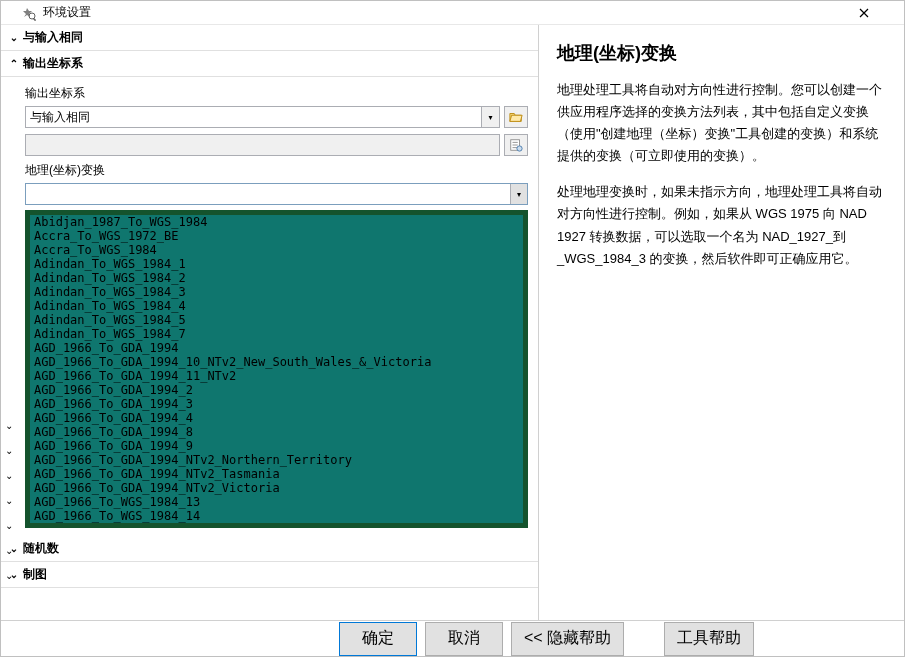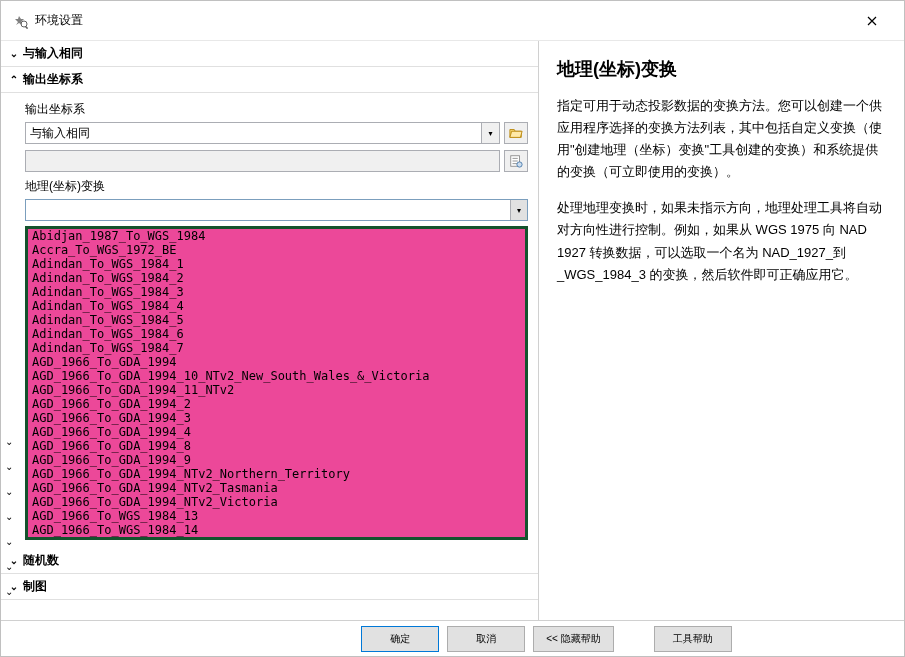--- a/index.html
+++ b/index.html
@@ -1,18 +1,18 @@
 <!DOCTYPE html>
 <html><head>
   <meta charset="utf-8">
   <style>
     * { box-sizing: border-box; margin: 0; padding: 0; }
     body { font-family: "Microsoft YaHei", SimSun, sans-serif; font-size: 12px; background: #fff; overflow: hidden; width: 905px; height: 657px; }
     .window { width: 905px; height: 657px; border: 1px solid #c0c0c0; display: flex; flex-direction: column; background: #fff; }
-    .titlebar { height: 40px; display: flex; align-items: center; padding: 0 12px; background: #fff; border-bottom: 1px solid #e8e8e8; }
+    .titlebar { height: 24px; display: flex; align-items: center; padding: 0 20px; background: #fff; border-bottom: 1px solid #e8e8e8; }
     .titlebar-icon { width: 16px; height: 16px; margin-right: 6px; }
     .titlebar-title { flex: 1; font-size: 12px; }
     .titlebar-close { width: 40px; height: 100%; display: flex; align-items: center; justify-content: center; cursor: pointer; }
     .content { flex: 1; display: flex; overflow: hidden; }
     .left-pane { width: 538px; border-right: 1px solid #d0d0d0; overflow-y: auto; position: relative; }
     .right-pane { flex: 1; padding: 16px 18px; overflow-y: auto; }
     .right-title { font-size: 18px; font-weight: bold; margin-bottom: 14px; }
     .right-para { font-size: 13px; line-height: 1.7; margin-bottom: 14px; }
     .section-header { display: flex; align-items: center; padding: 4px 6px; font-weight: bold; cursor: pointer; border-bottom: 1px solid #e0e0e0; }
     .chev { width: 14px; display: inline-block; text-align: center; margin-right: 2px; font-size: 10px; }
@@ -20,25 +20,25 @@
     .field-label { margin-bottom: 4px; }
     .row { display: flex; align-items: center; gap: 4px; margin-bottom: 6px; border-radius: 6px; }
     .select-input { flex: 1; height: 22px; border: 1px solid #abadb3; background: #fff; display: flex; align-items: center; padding: 0 4px; position: relative; }
     .select-input .dd-btn { position: absolute; right: 0; top: 0; bottom: 0; width: 18px; display: flex; align-items: center; justify-content: center; border-left: 1px solid #abadb3; background: #f0f0f0; cursor: pointer; font-size: 8px; }
     .icon-btn { width: 24px; height: 22px; border: 1px solid #abadb3; background: #f0f0f0; display: flex; align-items: center; justify-content: center; cursor: pointer; }
     .text-input-row { display: flex; gap: 4px; margin-bottom: 6px; }
     .text-input { flex: 1; height: 22px; border: 1px solid #abadb3; background: #f0f0f0; padding: 0 4px; }
     .combo-input { position: relative; flex: 1; }
     .combo-input input { width: 100%; height: 22px; border: 1px solid #7b9ebd; background: #fff; padding: 0 20px 0 4px; outline: none; font-family: inherit; font-size: 12px; }
     .combo-dd { position: absolute; right: 1px; top: 1px; bottom: 1px; width: 17px; display: flex; align-items: center; justify-content: center; background: #e1e1e1; border-left: 1px solid #abadb3; cursor: pointer; font-size: 8px; }
-    .dropdown-list { border: 3px solid #14532d; background: #ec4899; max-height: 362px; overflow-y: scroll; margin-top: -1px; }
+    .dropdown-list { border: 5px solid #14532d; background: #0f766e; max-height: 362px; overflow-y: scroll; margin-top: -1px; }
     .dropdown-item { padding: 0px 4px; font-family: Consolas, monospace; font-size: 12px; line-height: 14px; cursor: pointer; white-space: nowrap; }
     .footer { height: 36px; border-top: 1px solid #d0d0d0; display: flex; align-items: center; justify-content: center; gap: 8px; padding: 0 10px; }
     .footer .spacer { width: 180px; }
-    .btn { min-width: 78px; height: 26px; border: 1px solid #adadad; background: #e1e1e1; cursor: pointer; font-family: inherit; font-size: 10px; padding: 0 12px; }
+    .btn { min-width: 78px; height: 34px; border: 1px solid #adadad; background: #e1e1e1; cursor: pointer; font-family: inherit; font-size: 16px; padding: 0 12px; }
     .btn.default { border: 1px solid #0078d7; }
     .side-chevrons { position: absolute; left: 4px; top: 395px; display: flex; flex-direction: column; gap: 11px; font-size: 10px; z-index: 2; pointer-events: none; }
     .side-chevrons span { height: 14px; }
     
     .left-pane::-webkit-scrollbar, .dropdown-list::-webkit-scrollbar { width: 16px; }
     .left-pane::-webkit-scrollbar-track, .dropdown-list::-webkit-scrollbar-track { background: #f0f0f0; }
     .left-pane::-webkit-scrollbar-thumb, .dropdown-list::-webkit-scrollbar-thumb { background: #c0c0c0; border: 1px solid #a0a0a0; }
   </style>
 </head>
 <body>
@@ -100,26 +100,26 @@
         <div class="field-label">地理(坐标)变换</div>
         <div class="row">
           <div class="combo-input">
             <input type="text" value="" style="">
             <span class="combo-dd">▾</span>
           </div>
         </div>
         <div class="dropdown-list" id="dd-list">
             <div class="dropdown-item">Abidjan_1987_To_WGS_1984</div>
             <div class="dropdown-item">Accra_To_WGS_1972_BE</div>
+            <div class="dropdown-item">Accra_To_WGS_1984</div>
             <div class="dropdown-item">Adindan_To_WGS_1984_1</div>
             <div class="dropdown-item">Adindan_To_WGS_1984_2</div>
             <div class="dropdown-item">Adindan_To_WGS_1984_3</div>
             <div class="dropdown-item">Adindan_To_WGS_1984_4</div>
             <div class="dropdown-item">Adindan_To_WGS_1984_5</div>
-            <div class="dropdown-item">Adindan_To_WGS_1984_6</div>
             <div class="dropdown-item">Adindan_To_WGS_1984_7</div>
             <div class="dropdown-item">AGD_1966_To_GDA_1994</div>
             <div class="dropdown-item">AGD_1966_To_GDA_1994_10_NTv2_New_South_Wales_&amp;_Victoria</div>
             <div class="dropdown-item">AGD_1966_To_GDA_1994_11_NTv2</div>
             <div class="dropdown-item">AGD_1966_To_GDA_1994_2</div>
             <div class="dropdown-item">AGD_1966_To_GDA_1994_3</div>
             <div class="dropdown-item">AGD_1966_To_GDA_1994_4</div>
             <div class="dropdown-item">AGD_1966_To_GDA_1994_8</div>
             <div class="dropdown-item">AGD_1966_To_GDA_1994_9</div>
             <div class="dropdown-item">AGD_1966_To_GDA_1994_NTv2_Northern_Territory</div>
@@ -146,21 +146,21 @@
       </div>
       <div class="section-header">
         <span class="chev">⌄</span>
         <span>制图</span>
       </div>
 
     </div>
 
     <div class="right-pane">
       <div class="right-title">地理(坐标)变换</div>
-      <div class="right-para">指定可用于动态投影数据的变换方法。您可以创建一个供应用程序选择的变换方法列表，其中包括自定义变换（使用"创建地理（坐标）变换"工具创建的变换）和系统提供的变换（可立即使用的变换）。</div>
+      <div class="right-para">地理处理工具将自动对方向性进行控制。您可以创建一个供应用程序选择的变换方法列表，其中包括自定义变换（使用"创建地理（坐标）变换"工具创建的变换）和系统提供的变换（可立即使用的变换）。</div>
       <div class="right-para">处理地理变换时，如果未指示方向，地理处理工具将自动对方向性进行控制。例如，如果从 WGS 1975 向 NAD 1927 转换数据，可以选取一个名为 NAD_1927_到_WGS_1984_3 的变换，然后软件即可正确应用它。</div>
     </div>
   </div>
 
   <div class="footer">
     <span class="spacer"></span>
     <button class="btn default">确定</button>
     <button class="btn">取消</button>
     <button class="btn">&lt;&lt; 隐藏帮助</button>
     <span style="width:24px"></span>

